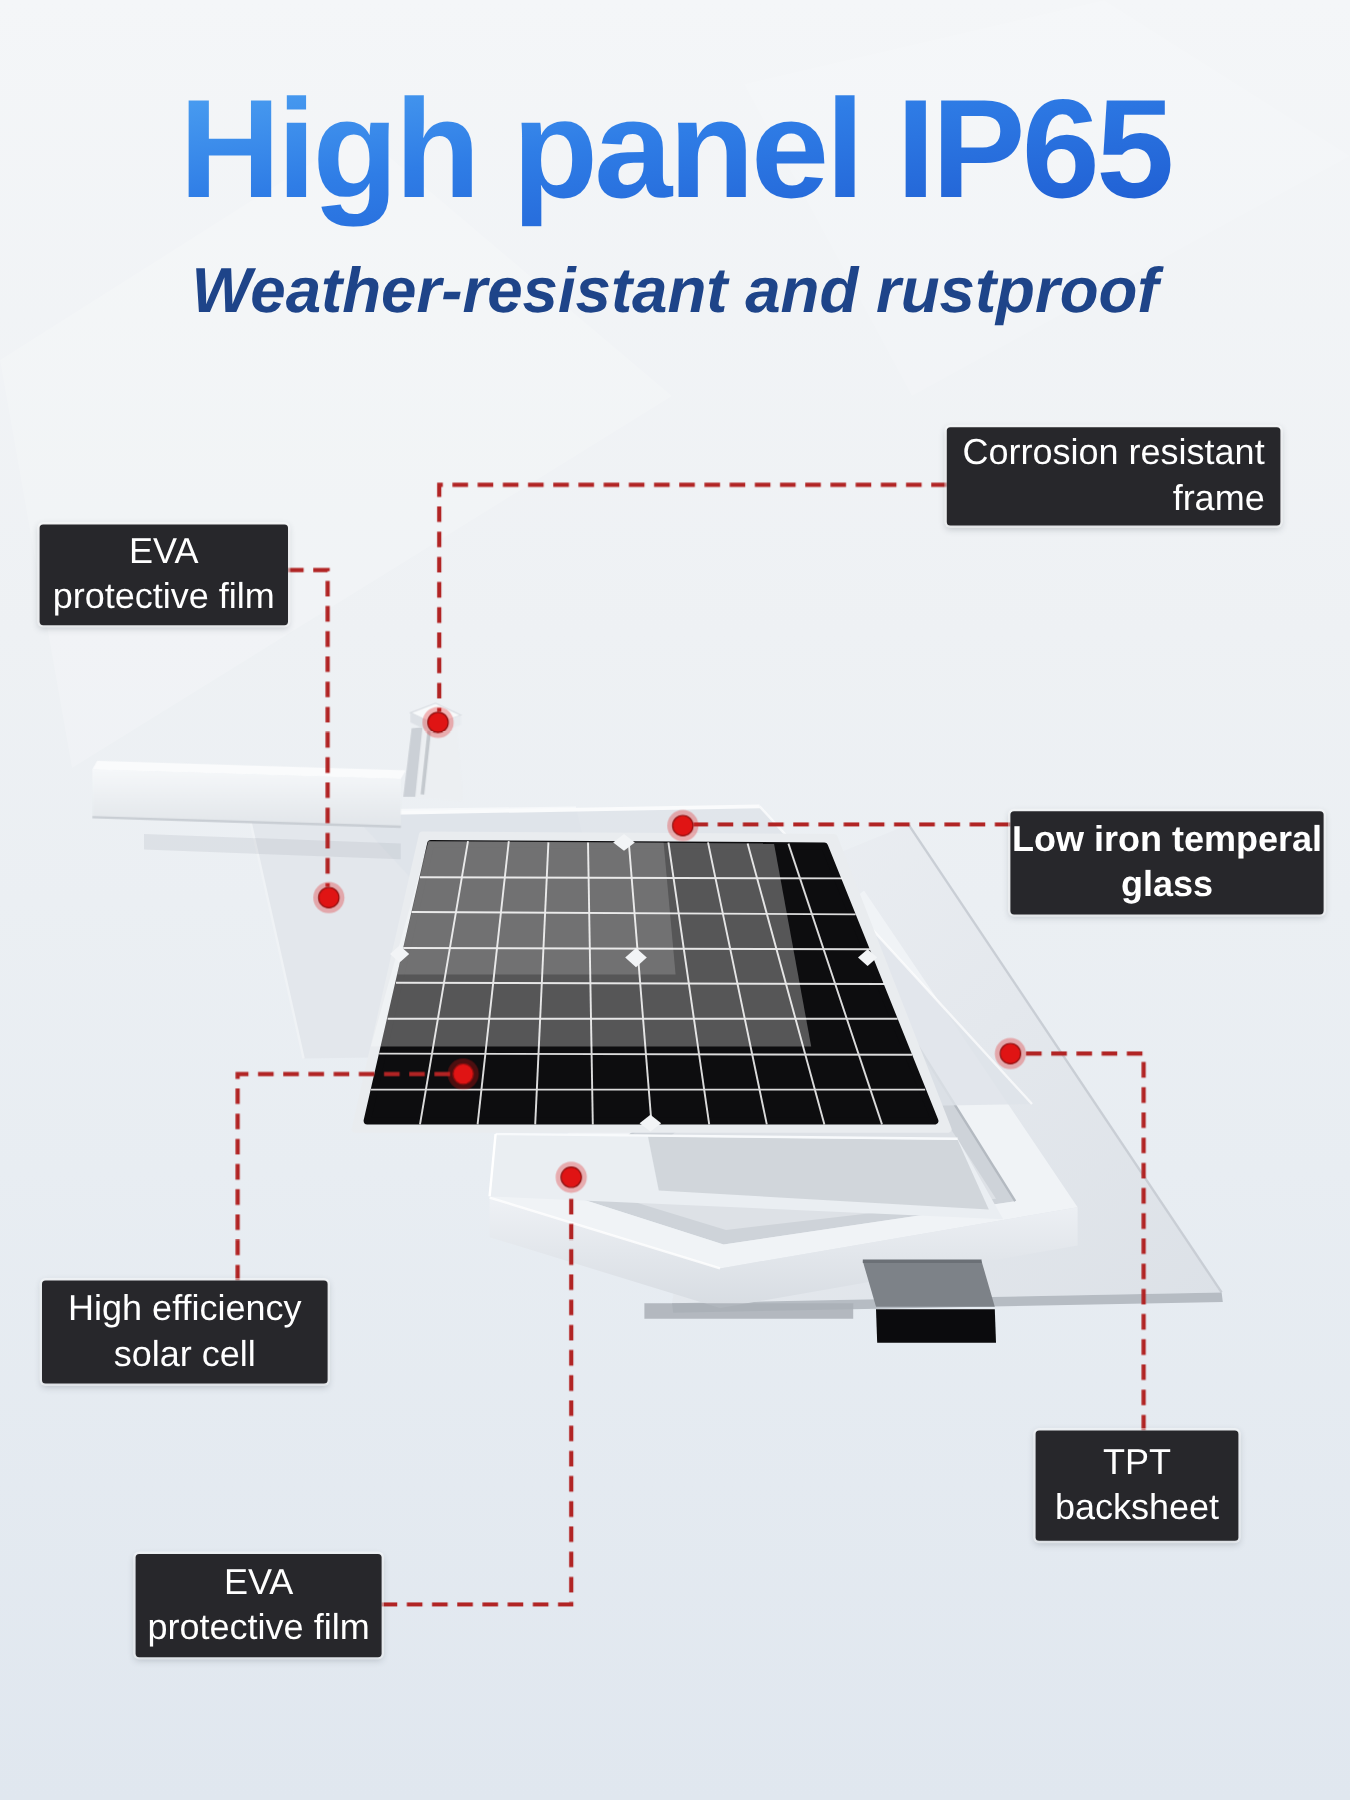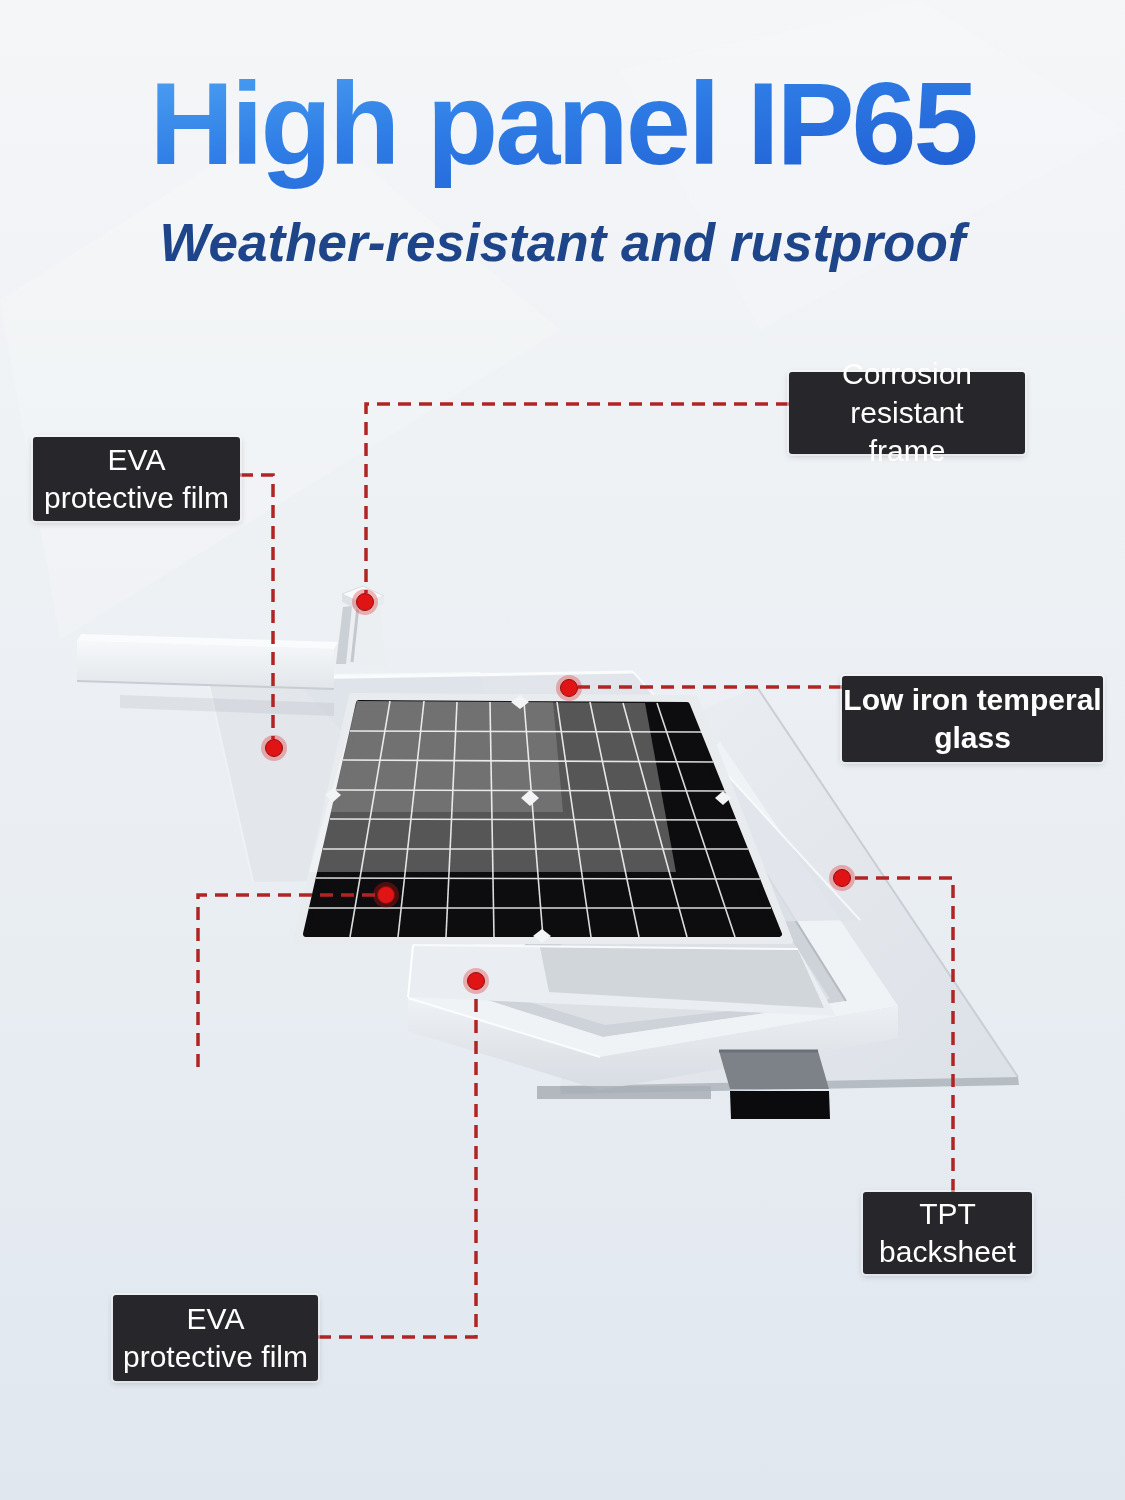--- a/index.html
+++ b/index.html
@@ -8,25 +8,25 @@
   svg.art{position:absolute;left:0;top:0;width:1125px;height:1500px;display:block;}
   .page-title{position:absolute;left:0;top:60px;width:1125px;text-align:center;
     font-size:117px;font-weight:bold;letter-spacing:-3px;line-height:1.1;
     background:linear-gradient(172deg,#55abf5 0%,#2f7de6 45%,#1b55cd 100%);
     -webkit-background-clip:text;background-clip:text;color:transparent;}
   .page-subtitle{position:absolute;left:0;top:212px;width:1125px;text-align:center;
     font-size:53px;font-weight:700;color:#1e4489;letter-spacing:0px;font-style:italic;}
   .callout{position:absolute;background:#27272b;color:#ffffff;display:flex;align-items:center;justify-content:center;
     text-align:center;font-size:30px;line-height:1.28;white-space:pre-line;border-radius:3px;
     box-shadow:0 0 0 2px rgba(255,255,255,0.45),0 2px 6px rgba(40,50,65,0.25);}
-  #co-frame {left:789px;top:372px;width:236px;height:82px;}
+  #co-frame {left:789px;top:356px;width:278px;height:82px;text-align:right;}
   #co-eva1  {left:33px; top:437px;width:207px;height:84px;}
   #co-glass {left:842px;top:676px;width:261px;height:86px;font-weight:bold;}
   #co-cell  {left:35px; top:1067px;width:238px;height:86px;}
-  #co-tpt   {left:863px;top:1192px;width:169px;height:82px;}
+  #co-tpt   {left:863px;top:1192px;width:169px;height:92px;}
   #co-eva2  {left:113px;top:1295px;width:205px;height:86px;}
 </style>
 </head>
 <body>
 
 <div class="stage">
 
   <svg class="art" viewBox="0 0 1125 1500" aria-hidden="true">
     <defs>
       <linearGradient id="tptGrad" x1="0" y1="0" x2="1" y2="1">
@@ -174,18 +174,20 @@
 
   <div class="page-title">High panel IP65</div>
   <div class="page-subtitle">Weather-resistant and rustproof</div>
 
   <div class="callout" id="co-frame">Corrosion resistant
 frame</div>
   <div class="callout" id="co-eva1">EVA
 protective film</div>
   <div class="callout" id="co-glass">Low iron temperal
 glass</div>
+  <div class="callout" id="co-cell">High efficiency
+solar cell</div>
   <div class="callout" id="co-tpt">TPT
 backsheet</div>
   <div class="callout" id="co-eva2">EVA
 protective film</div>
 
 </div>
 
 </body></html>

